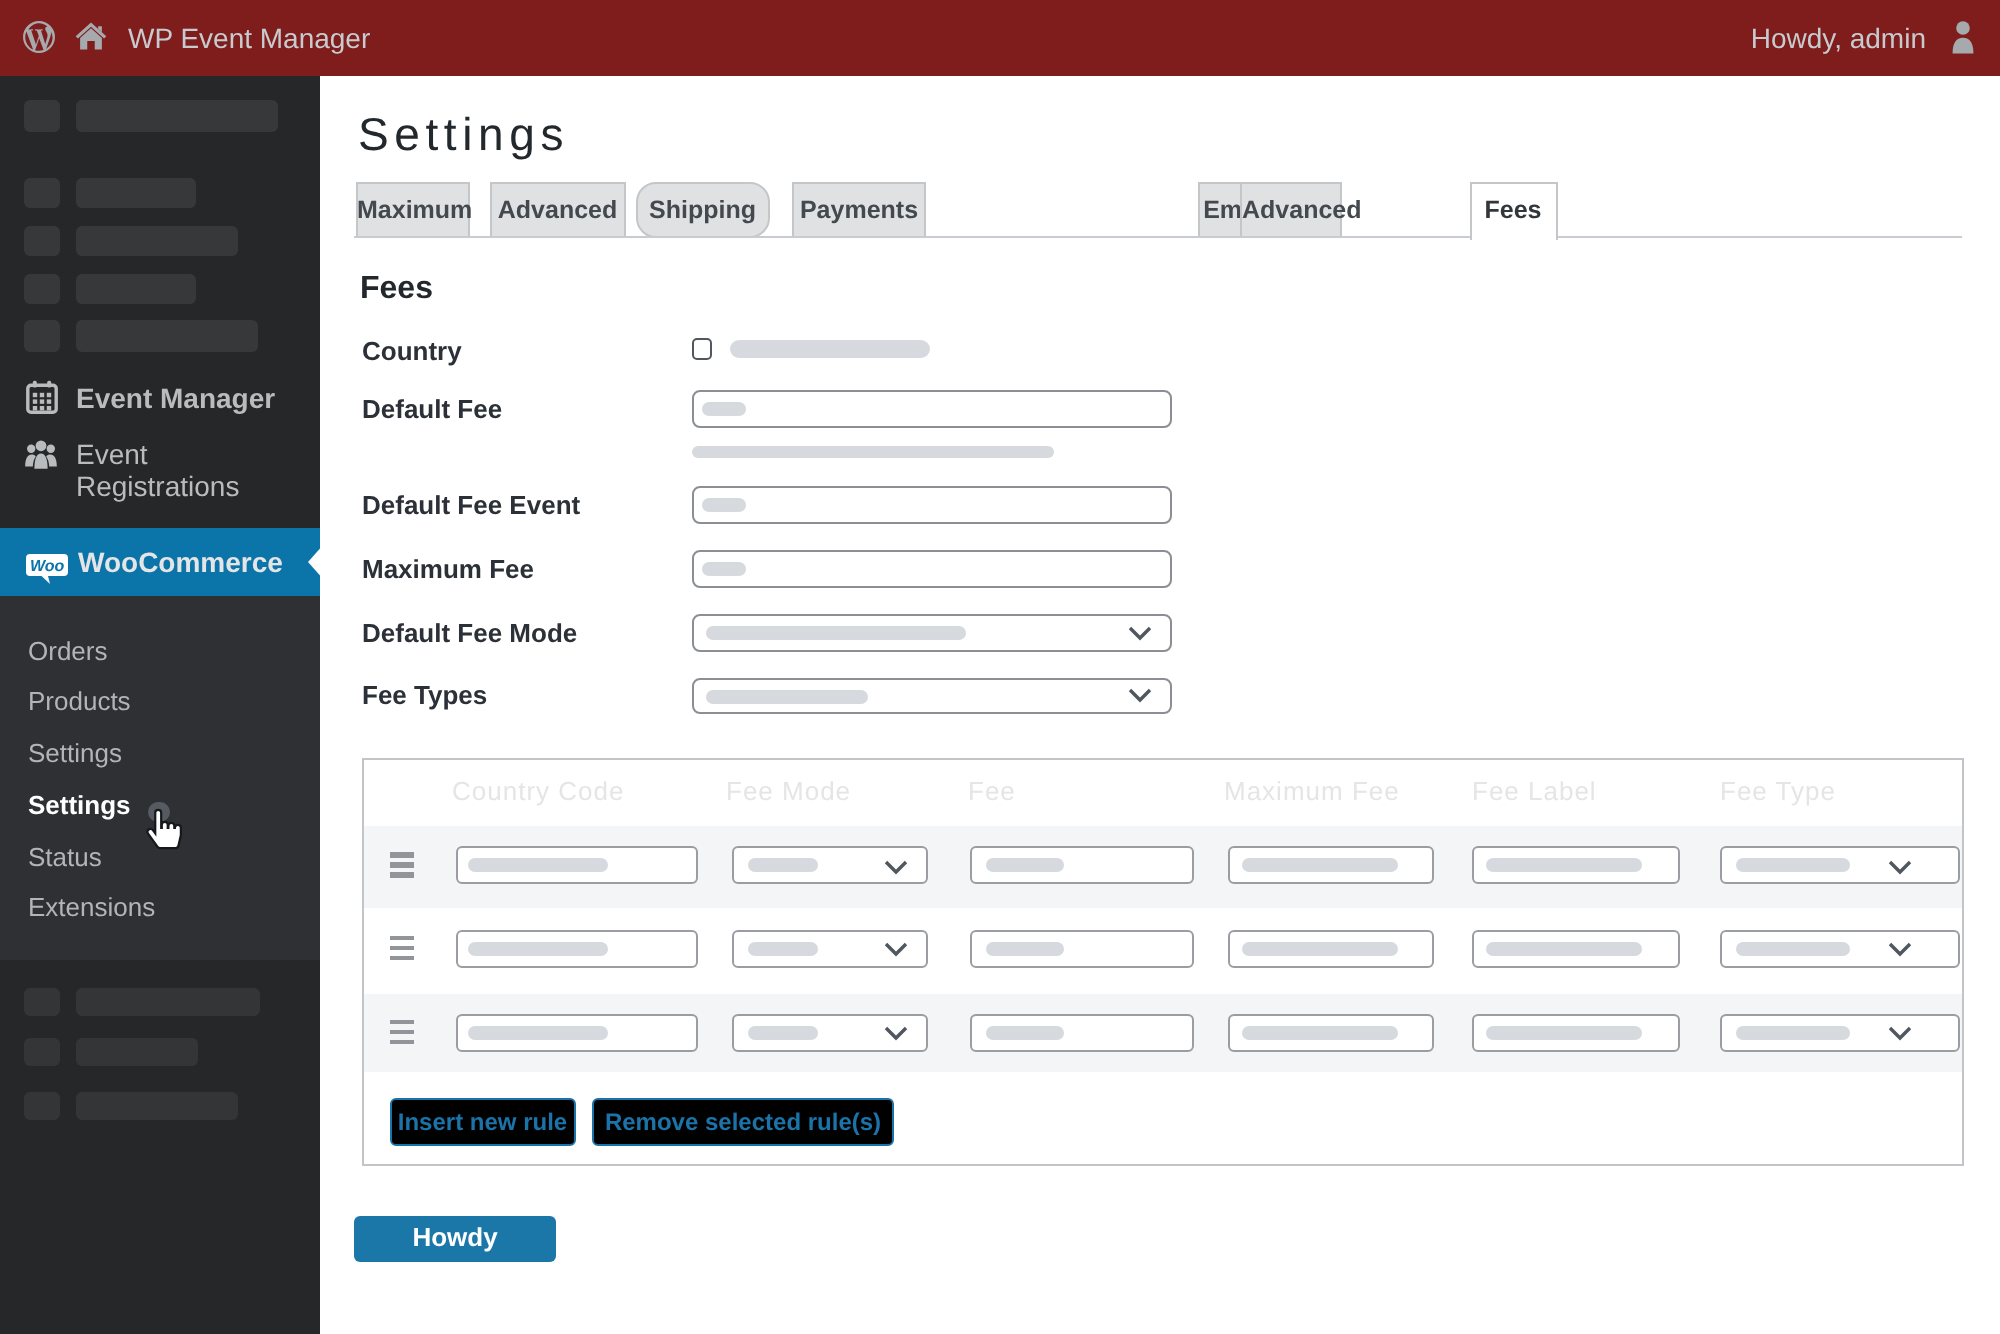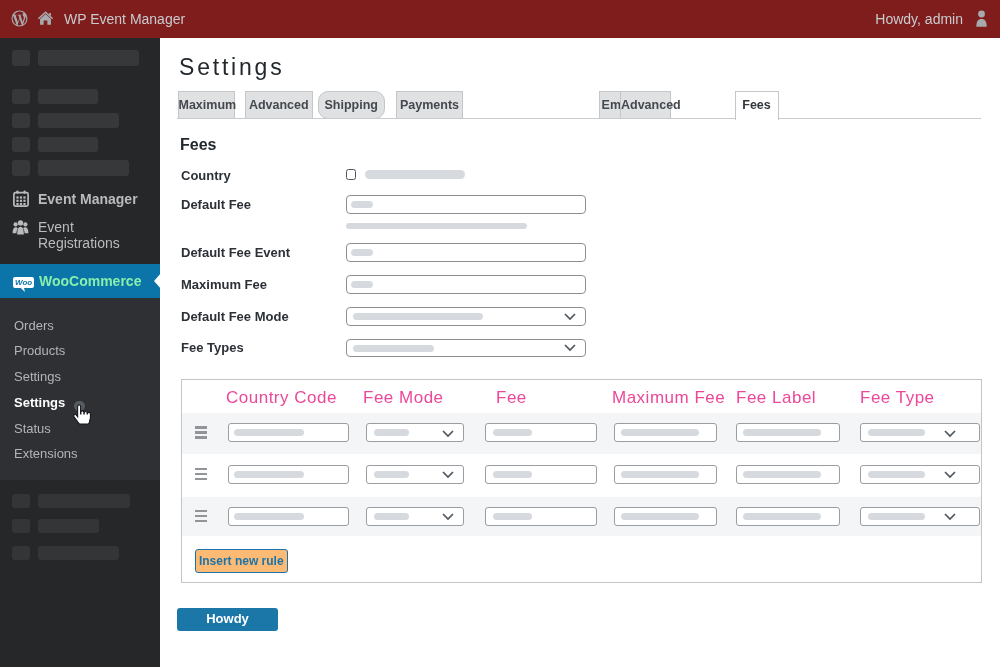--- a/index.html
+++ b/index.html
@@ -37,27 +37,27 @@
   .flabel { position:absolute; left:181px; font-size:13px; font-weight:700; color:#2b3137; }
   .input { position:absolute; left:345.5px; width:240px; height:18.5px; background:#fff;
            border:1px solid #8b8f94; border-radius:4px; }
   .pill { position:absolute; background:#d6dade; border-radius:4px; }
   .chev { position:absolute; width:14px; height:9px; }
 
   
   #tbl { position:absolute; left:180.5px; top:378.5px; width:801.5px; height:204.5px;
          border:1px solid #c3c4c7; background:#fff; }
   .trow { position:absolute; left:181.5px; width:799.5px; background:#f4f5f6; }
-  .th { position:absolute; font-size:17px; font-weight:500; color:#ec4899; letter-spacing:0.5px; }
+  .th { position:absolute; font-size:13px; font-weight:500; color:#e5e5e5; letter-spacing:0.5px; }
   .tinput { position:absolute; height:19px; background:#fff; border:1px solid #9a9da1; border-radius:3px; }
   .handle { position:absolute; left:194.5px; width:12px; }
   .handle div { height:2.6px; background:#919499; margin-bottom:2.6px; }
 
   
-  .btn2 { position:absolute; top:549px; height:24px; background:#fdba74; border:1px solid #1b74a9;
+  .btn2 { position:absolute; top:549px; height:24px; background:#000000; border:1px solid #1b74a9;
           border-radius:3px; color:#1b74a9; font-size:12px; font-weight:700; text-align:center; line-height:22px; white-space:nowrap; }
   #save { position:absolute; left:177px; top:608px; width:101px; height:22.5px; background:#1c77a9;
           border-radius:3px; color:#fff; font-size:13px; font-weight:700; text-align:center; line-height:22.5px; }
 </style>
 </head>
 <body>
 <div id="app">
   <div id="content"></div>
   <div style="position:absolute; left:0; top:36.7px; width:1000px; height:1.3px; background:#1c1e21;"></div>
 
@@ -116,21 +116,21 @@
       <path d="M5.2 15.4 C5.2 10.4 6.3 7.7 8.5 7.7 C10.7 7.7 11.8 10.4 11.8 15.4 Z"></path>
     </g>
   </svg>
   <span class="menutxt" style="top:220px; line-height:15.5px;">Event<br>Registrations</span>
 
   <div id="woo">
     <svg style="position:absolute; left:13px; top:12.5px;" width="21" height="15" viewBox="0 0 42 30">
       <path fill="#fff" d="M4 0 h34 a4 4 0 0 1 4 4 v14 a4 4 0 0 1 -4 4 h-16 l2 8 l-8.5-8 h-11.5 a4 4 0 0 1 -4-4 v-14 a4 4 0 0 1 4-4 z"></path>
       <text x="4" y="16.5" font-family="Liberation Sans, sans-serif" font-weight="bold" font-style="italic" font-size="16" fill="#0b74a9">Woo</text>
     </svg>
-    <span style="position:absolute; left:39px; top:9px; font-size:14px; font-weight:700; color:#86efac;">WooCommerce</span>
+    <span style="position:absolute; left:39px; top:9px; font-size:14px; font-weight:700; color:#e5e5e5;">WooCommerce</span>
   </div>
   <div id="wooarrow"></div>
 
   <div id="submenu">
     <span class="sub" style="top:19.5px;">Orders</span>
     <span class="sub" style="top:45px;">Products</span>
     <span class="sub" style="top:71px;">Settings</span>
     <span class="sub" style="top:96.5px; color:#fff; font-weight:700;">Settings</span>
     <div style="position:absolute; left:74px; top:102.5px; width:10.5px; height:10.5px; border-radius:50%; background:#555b61;"></div>
     <span class="sub" style="top:122.5px;">Status</span>
@@ -184,21 +184,21 @@
   <span class="flabel" style="top:340px;">Fee Types</span>
   <div class="input" style="top:338.5px;"></div>
   <div class="pill" style="left:353px; top:344.5px; width:81px; height:7px;"></div>
 
   <div id="tbl"></div>
   <div class="trow" style="top:413px; height:40.5px;"></div>
   <div class="trow" style="top:497px; height:39px;"></div>
 
   <span class="th" style="left:226px; top:388px;">Country Code</span>
   <span class="th" style="left:363px; top:388px;">Fee Mode</span>
-  <span class="th" style="left:496px; top:388px;text-align:center;">Fee</span>
+  <span class="th" style="left:484px; top:388px;text-align:center;">Fee</span>
   <span class="th" style="left:612px; top:388px;">Maximum Fee</span>
   <span class="th" style="left:736px; top:388px;">Fee Label</span>
   <span class="th" style="left:860px; top:388px;">Fee Type</span>
 
   <div class="handle" style="top:426px;">
       <div></div>
       <div></div>
       <div></div>
     </div>
   <div class="tinput" style="left:227.5px; top:423px; width:121.5px;"></div>
@@ -269,14 +269,15 @@
     </svg>
 
   <svg class="chev" style="left:563px; top:311.5px;" viewBox="0 0 14 9">
       <path d="M2 2 L7 7 L12 2" fill="none" stroke="#50575e" stroke-width="1.7"></path>
     </svg>
   <svg class="chev" style="left:563px; top:343px;" viewBox="0 0 14 9">
       <path d="M2 2 L7 7 L12 2" fill="none" stroke="#50575e" stroke-width="1.7"></path>
     </svg>
 
   <div class="btn2" style="left:194.5px; width:93.5px;">Insert new rule</div>
+  <div class="btn2" style="left:296px; width:151px;">Remove selected rule(s)</div>
   <div id="save">Howdy Changes</div>
 </div>
 
 </body></html>

